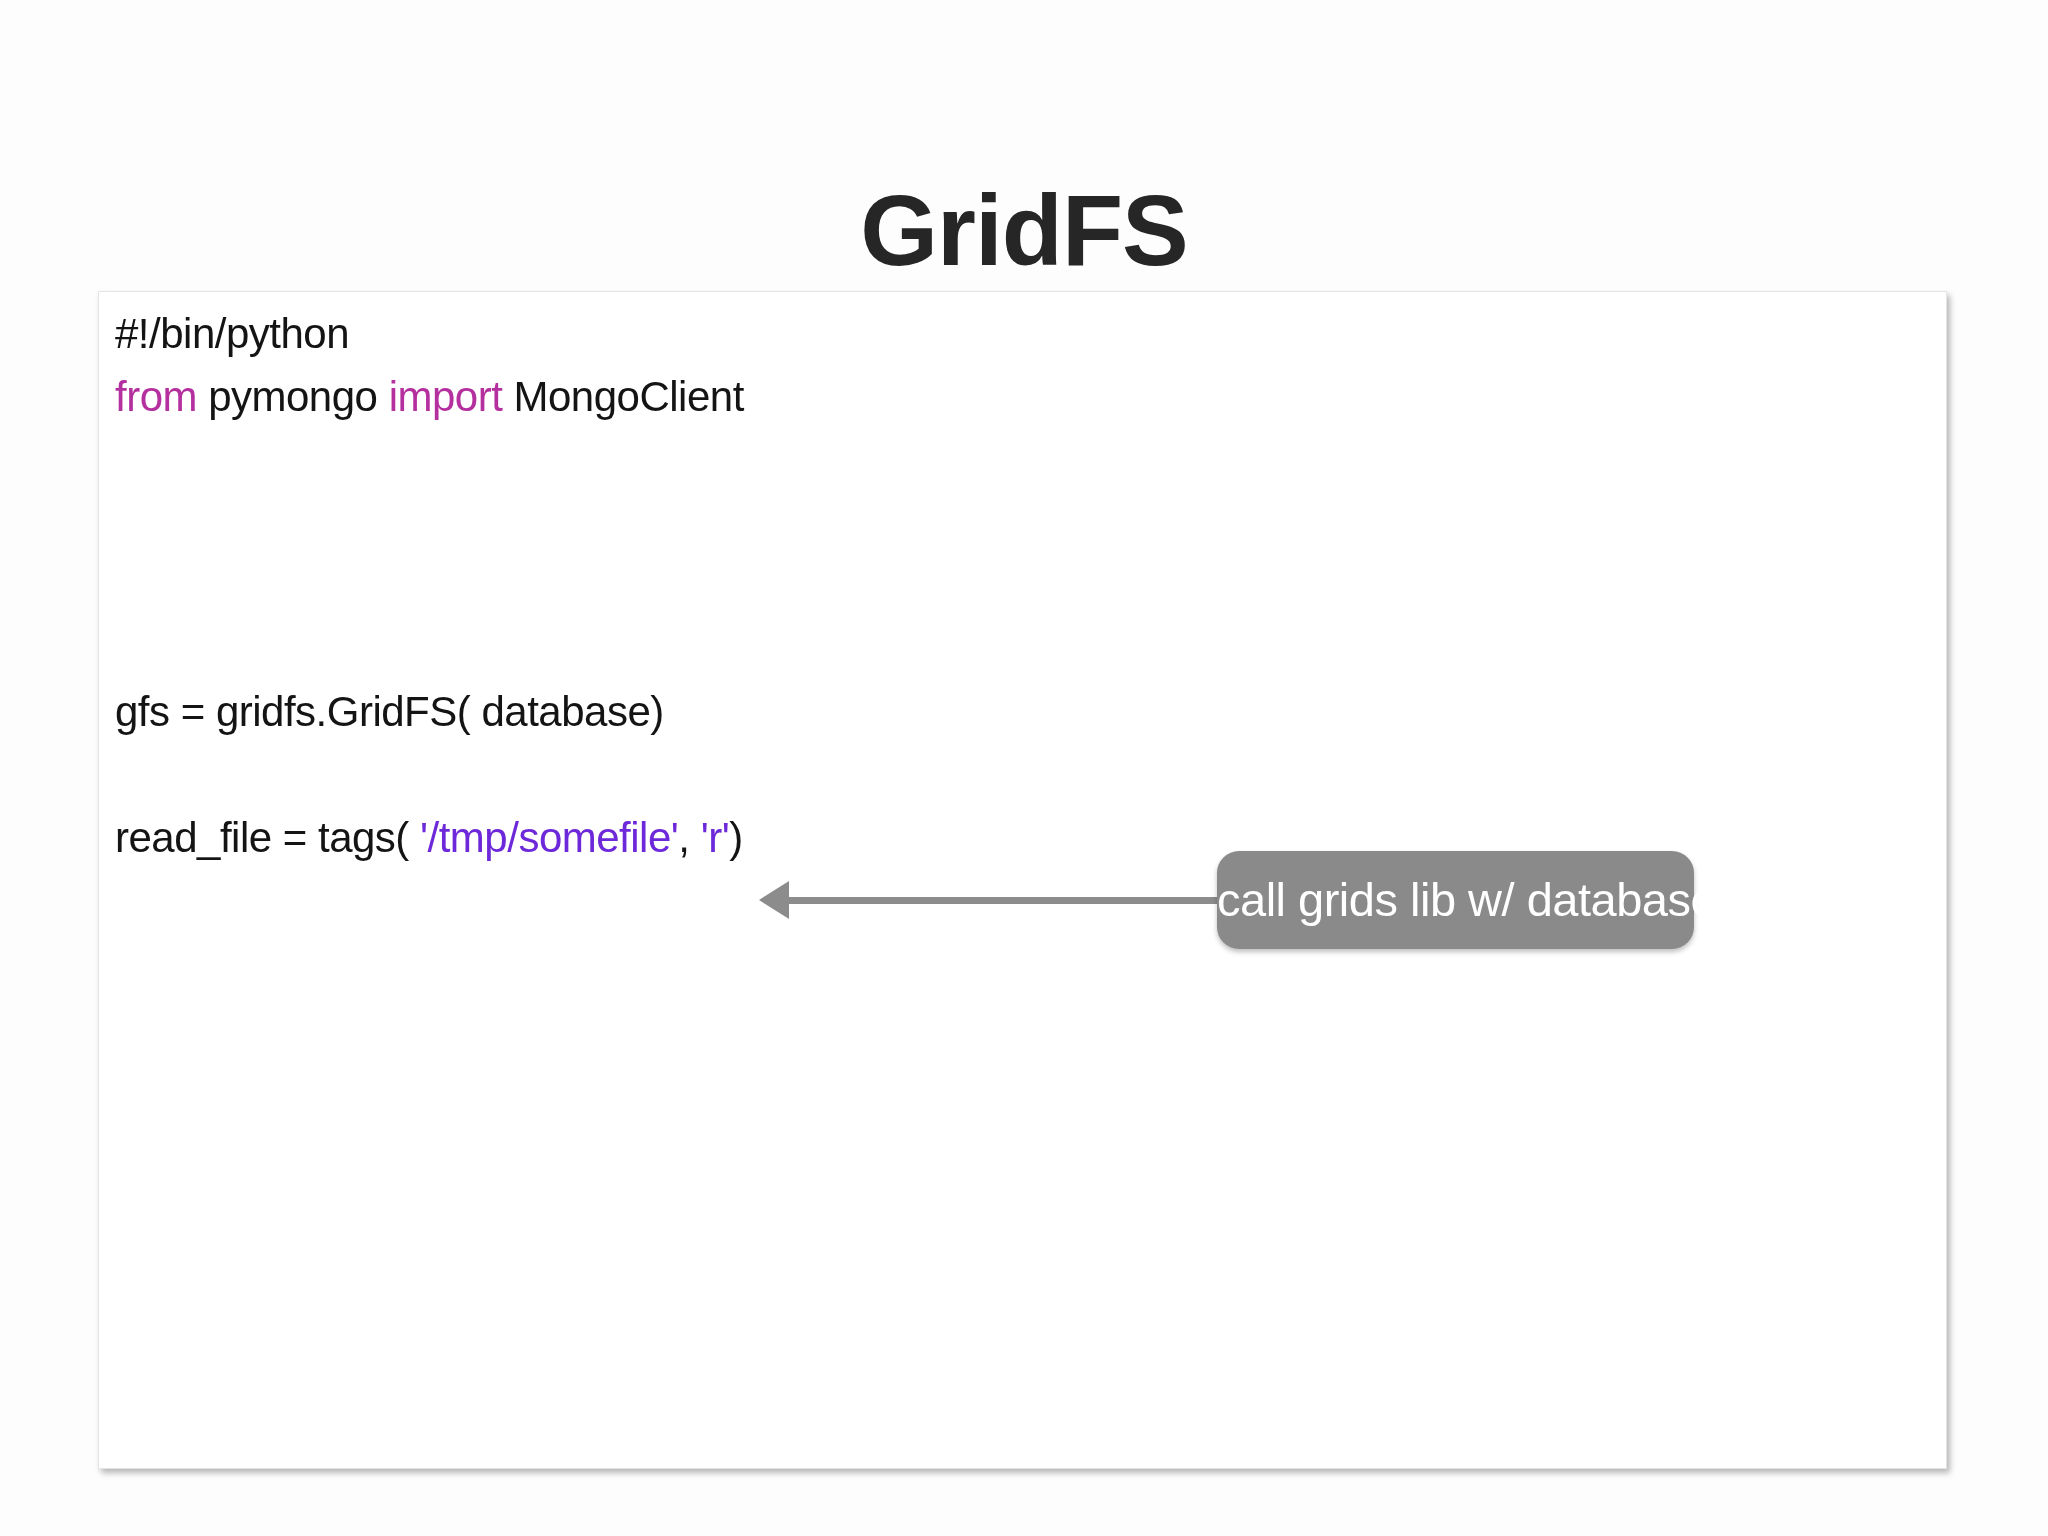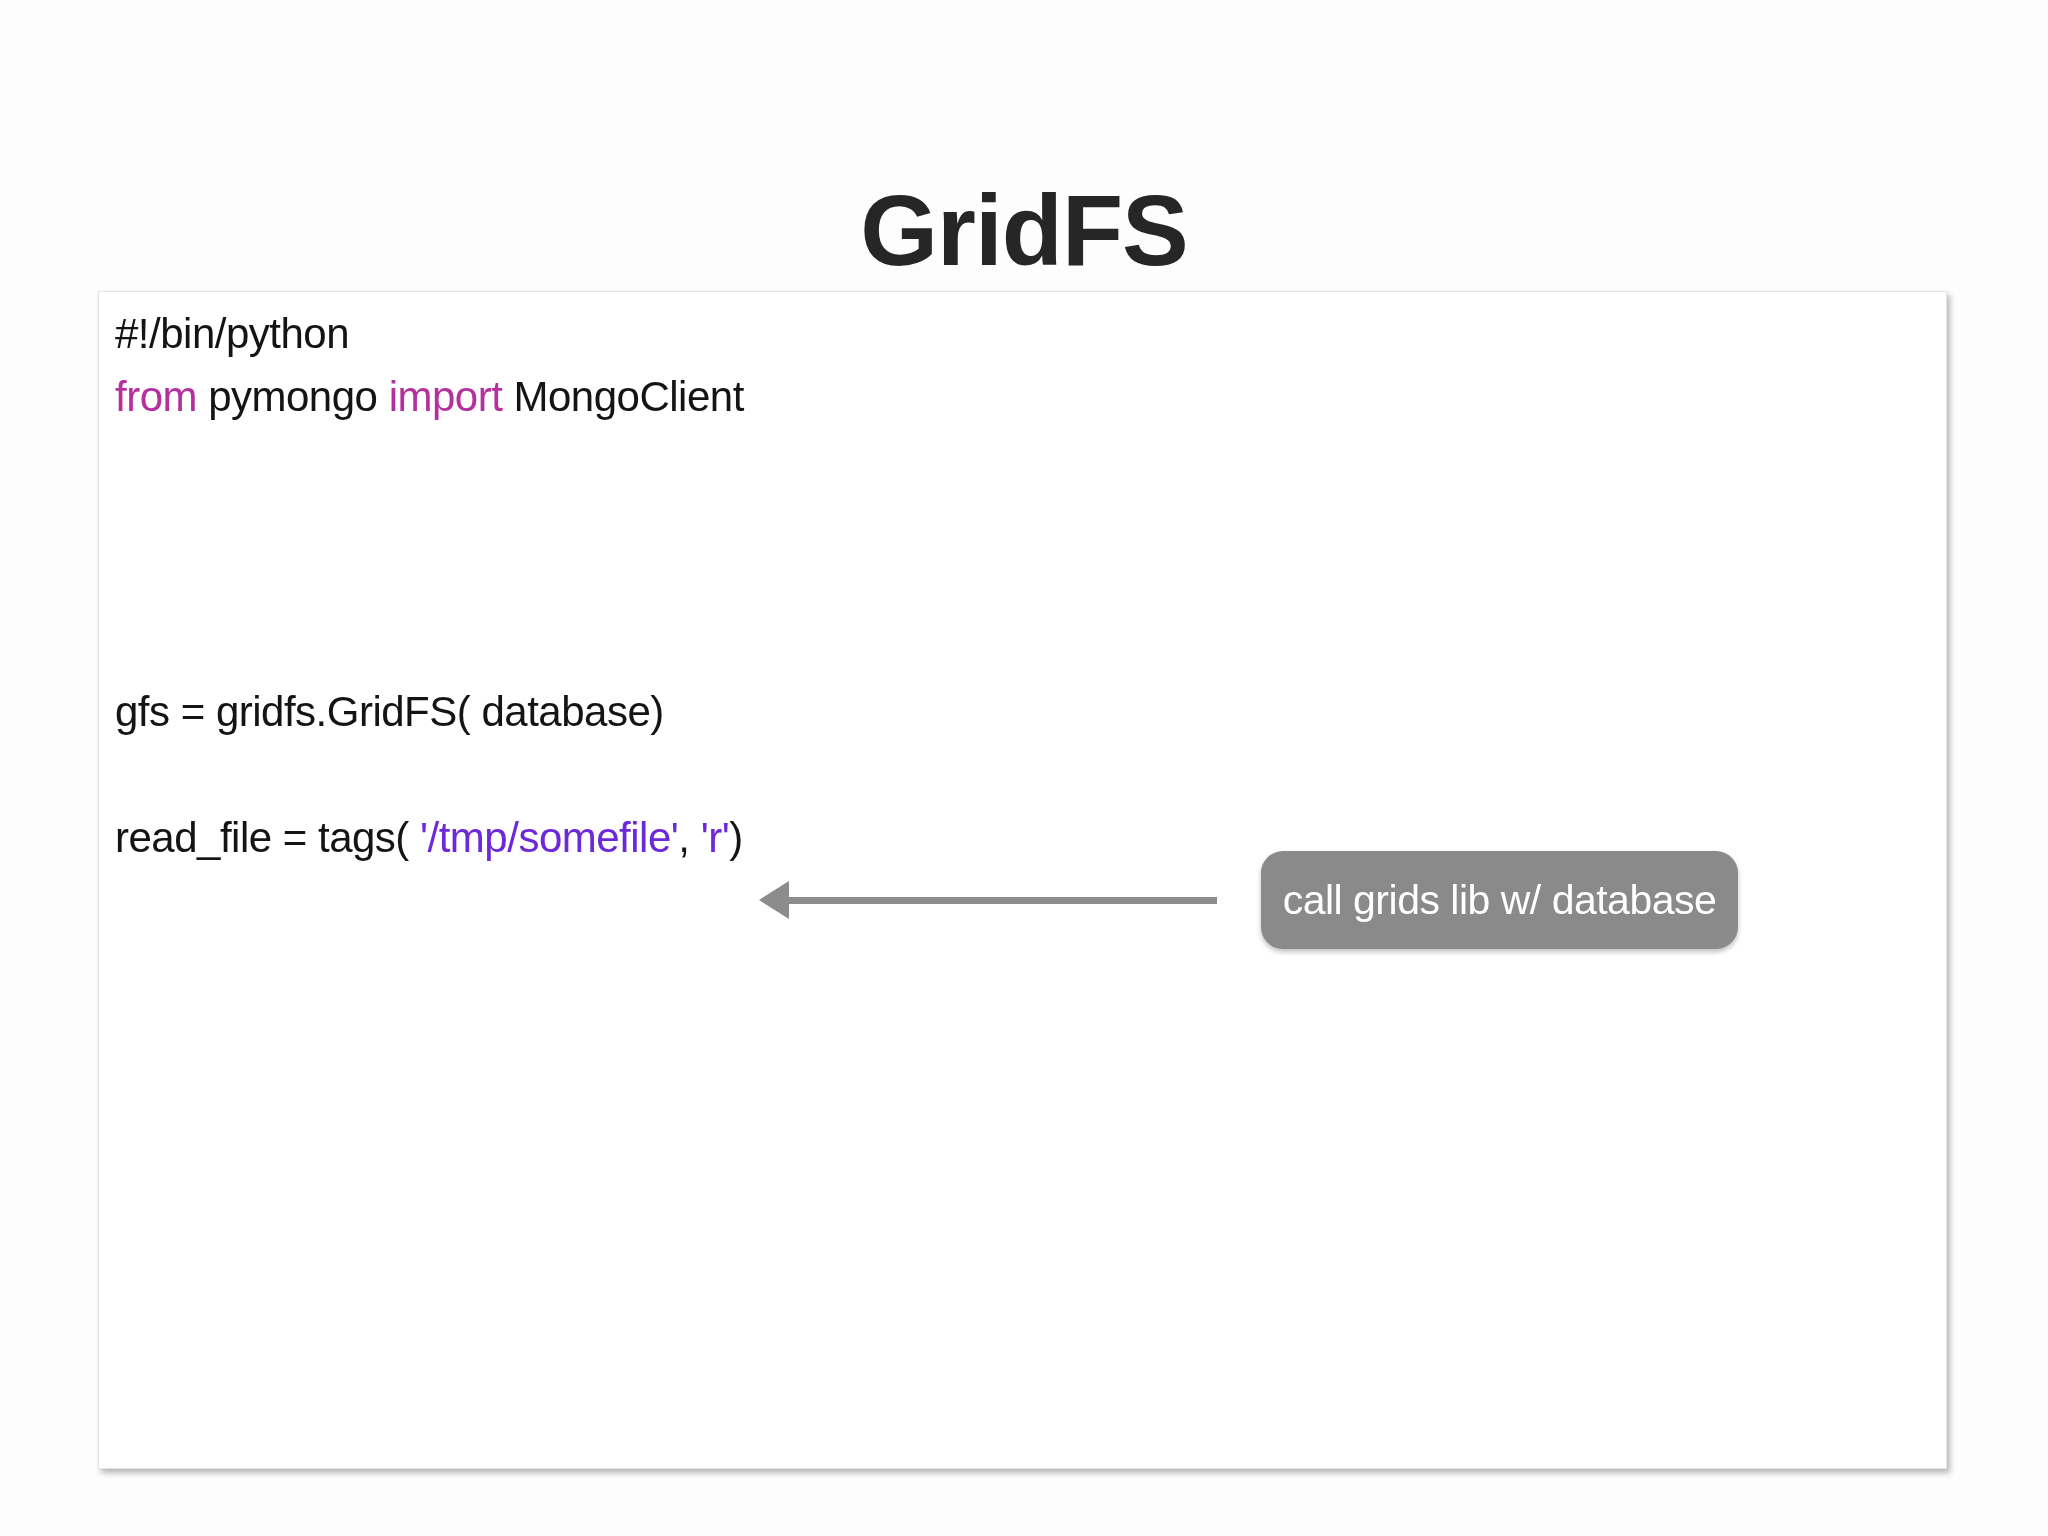--- a/index.html
+++ b/index.html
@@ -83,26 +83,25 @@
   .callout {
     position: absolute;
     left: 1118px;
     top: 559px;
     width: 477px;
     height: 98px;
     background: #8a8a8a;
     border-radius: 22px;
     box-shadow: 0 3px 5px rgba(0,0,0,0.25);
     color: #ffffff;
-    font-size: 41px;
+    font-size: 47px;
     letter-spacing: -0.5px;
     text-align: center;
     line-height: 98px;
     white-space: nowrap;
-    margin-left: 44px;
   }
 </style>
 </head>
 <body>
 
 <div class="slide">
 
   <h1 class="slide-title">GridFS</h1>
 
   <div class="code-box">

